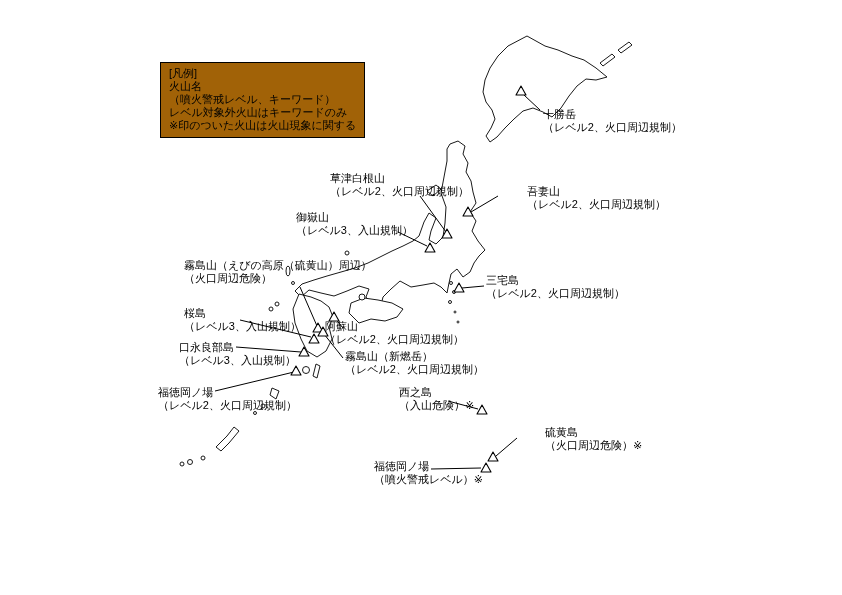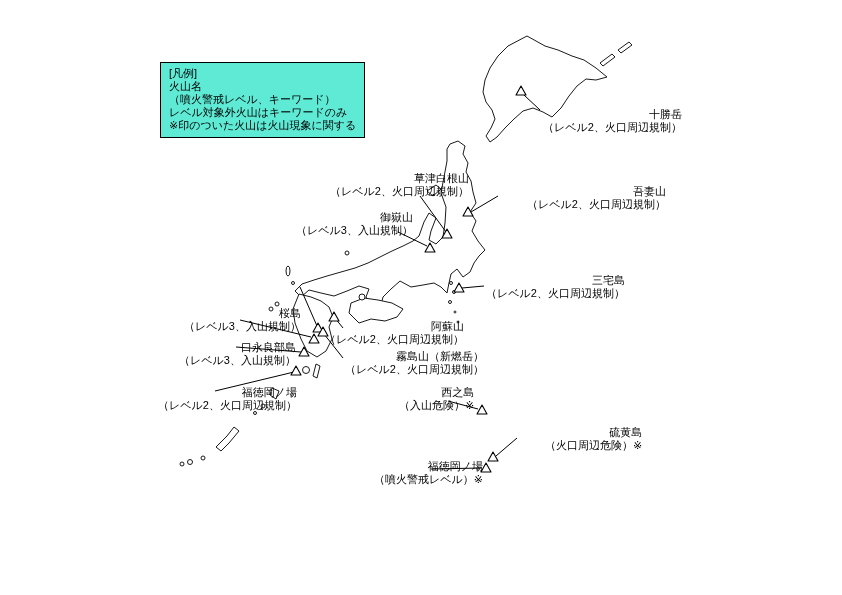--- a/index.html
+++ b/index.html
@@ -17,27 +17,27 @@
   .leader{stroke:#000000;stroke-width:1;fill:none;}
   .tri{fill:#ffffff;stroke:#000000;stroke-width:1.1;stroke-linejoin:round;}
   .vlabel{
     position:absolute;
     font-size:11px;line-height:13px;
     white-space:nowrap;
   }
   .legend{
     position:absolute;left:160px;top:62px;
     border:1px solid #000;
-    background:#5eead4;
+    background:#a16207;
     padding:4px 8px 5px 8px;
     font-size:11px;line-height:13px;
     white-space:nowrap;
     z-index:3;
   }
-  .vlabel{z-index:2;text-align:right;}
+  .vlabel{z-index:2;}
 </style>
 </head>
 <body>
 
 <div id="screen">
 
   <svg id="map-svg" width="842" height="595" viewBox="0 0 842 595">
 
     <g>
       <path class="land" d="M527,36 L545,46 L558,50 L572,56 L584,60 L596,68 L607,77 L596,80 L586,79 L577,86 L569,96 L561,108 L552,117 L543,112 L533,108 L523,111 L514,119 L505,128 L497,137 L490,142 L486,136 L491,128 L495,119 L492,110 L486,102 L483,92 L485,80 L490,68 L498,56 L508,46 Z"></path>
@@ -128,20 +128,24 @@
   <div class="vlabel" style="left:527px;top:185px">
     <div>吾妻山</div>
     <div>（レベル2、火口周辺規制）</div>
   </div>
 
   <div class="vlabel" style="left:296px;top:211px">
     <div>御嶽山</div>
     <div>（レベル3、入山規制）</div>
   </div>
 
+  <div class="vlabel" style="left:184px;top:259px">
+    <div>霧島山（えびの高原（硫黄山）周辺）</div>
+    <div>（火口周辺危険）</div>
+  </div>
 
   <div class="vlabel" style="left:486px;top:274px">
     <div>三宅島</div>
     <div>（レベル2、火口周辺規制）</div>
   </div>
 
   <div class="vlabel" style="left:184px;top:307px">
     <div>桜島</div>
     <div>（レベル3、入山規制）</div>
   </div>

